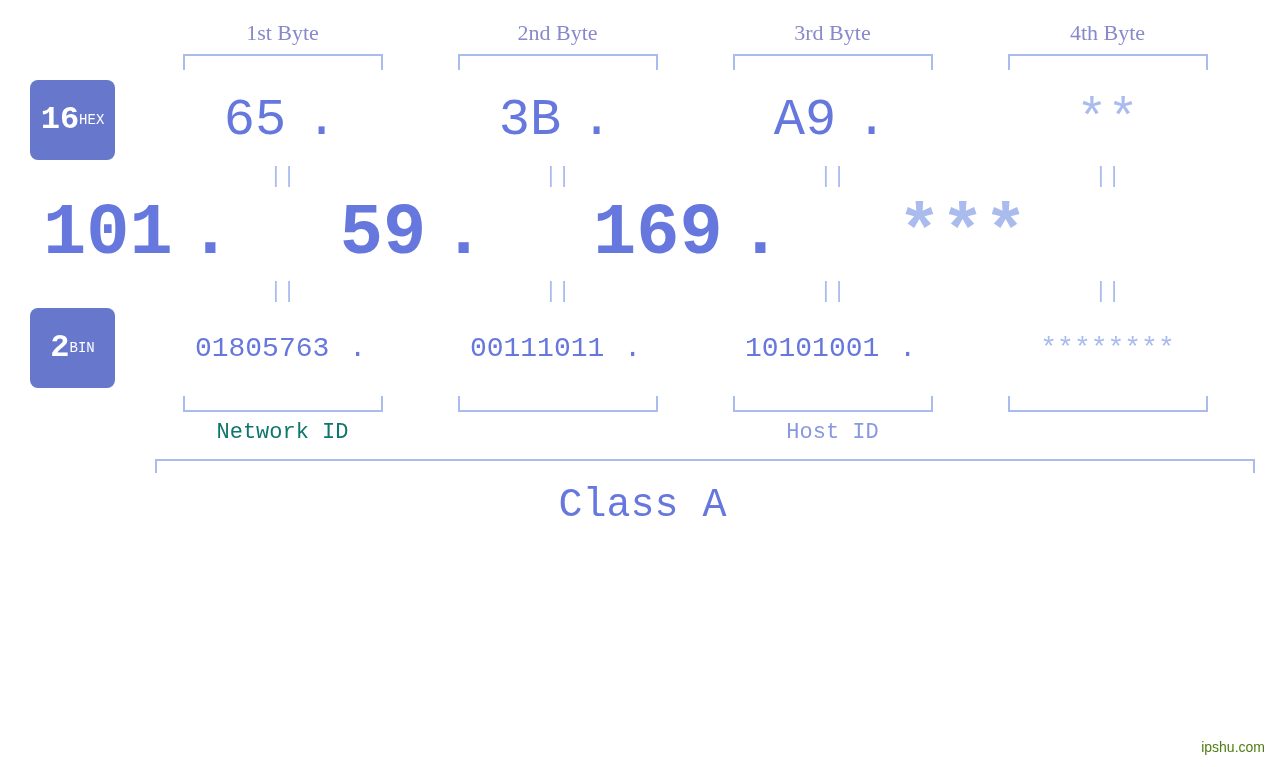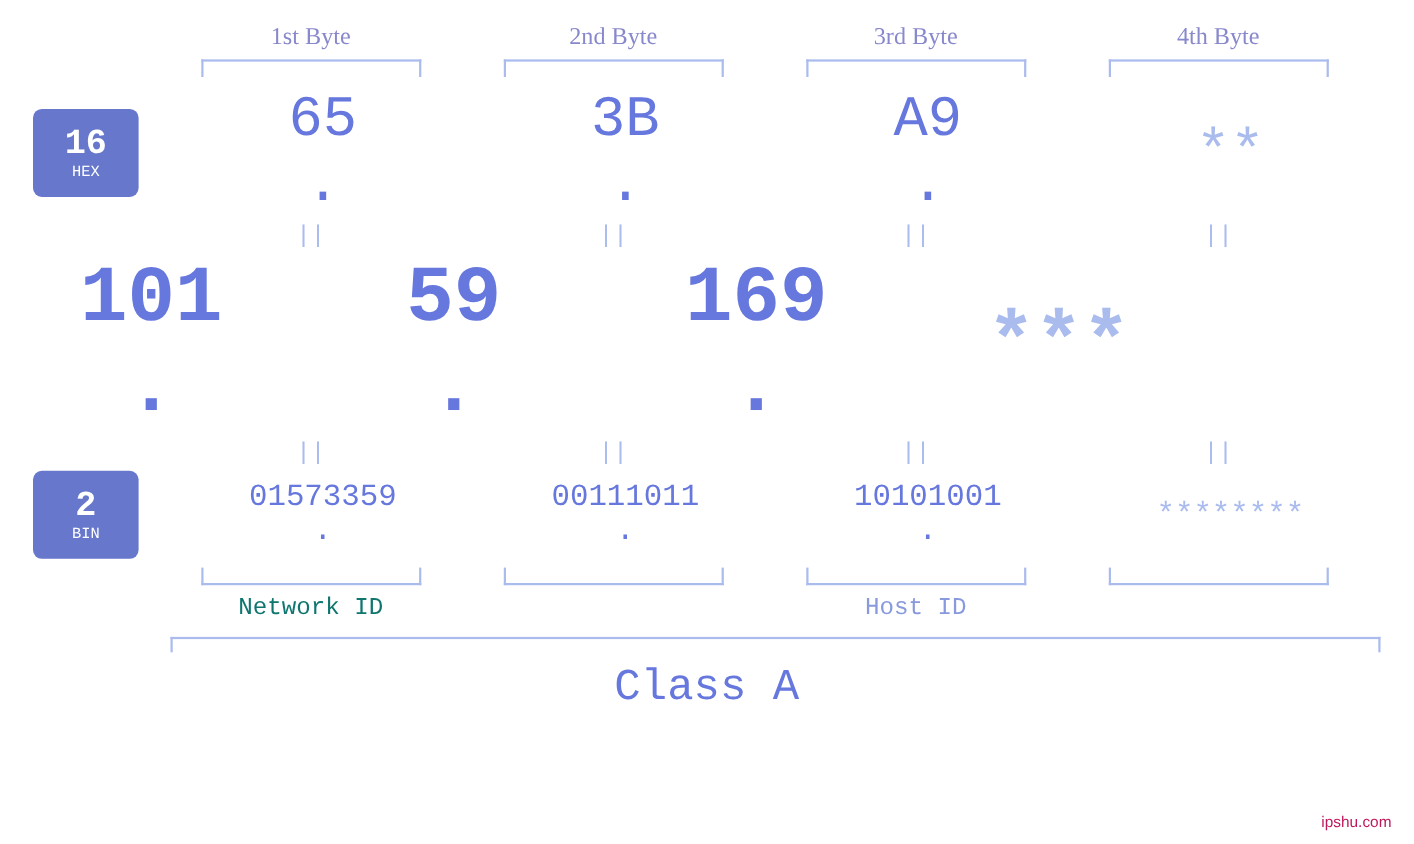--- a/index.html
+++ b/index.html
@@ -59,26 +59,26 @@
 
     
     .data-row {
       display: flex;
       align-items: center;
       margin-bottom: 0;
     }
 
     
     .base-badge {
-      width: 96px;
+      width: 85px;
       height: 80px;
       background: #6677cc;
       border-radius: 8px;
       display: flex;
-      flex-direction: column;
+      flex-direction: row;
       align-items: center;
       justify-content: center;
       margin-left: 30px;
       margin-right: 30px;
       flex-shrink: 0;
     }
 
     .base-number {
       color: white;
       font-size: 32px;
@@ -97,22 +97,21 @@
       display: flex;
       align-items: center;
       flex: 1;
     }
 
     .value-cell {
       width: 275px;
       display: flex;
       align-items: center;
       justify-content: center;
-      gap: 0;
-      flex-direction: column;
+      gap: 16px;
     }
 
     .value-text {
       text-align: center;
       color: #6677dd;
       font-family: 'Courier New', Courier, monospace;
     }
 
     .dot {
       color: #6677dd;
@@ -232,21 +231,21 @@
       color: #6677dd;
       font-size: 40px;
       font-family: 'Courier New', Courier, monospace;
     }
 
     
     .watermark {
       position: absolute;
       bottom: 12px;
       right: 20px;
-      color: #be185d;
+      color: #4d7c0f;
       font-size: 14px;
       font-family: Arial, sans-serif;
     }
 
     
     .masked {
       color: #aabbee;
     }
   </style>
 </head>
@@ -334,21 +333,21 @@
     <div class="equals-cell">||</div>
   </div>
 
   <div class="data-row">
     <div class="base-badge">
       <span class="base-number">2</span>
       <span class="base-label">BIN</span>
     </div>
     <div class="values-area">
       <div class="value-cell">
-        <span class="value-text bin-value">01573359</span>
+        <span class="value-text bin-value">01805763</span>
         <span class="dot" style="font-size:28px;">.</span>
       </div>
       <div class="value-cell">
         <span class="value-text bin-value">00111011</span>
         <span class="dot" style="font-size:28px;">.</span>
       </div>
       <div class="value-cell">
         <span class="value-text bin-value">10101001</span>
         <span class="dot" style="font-size:28px;">.</span>
       </div>

